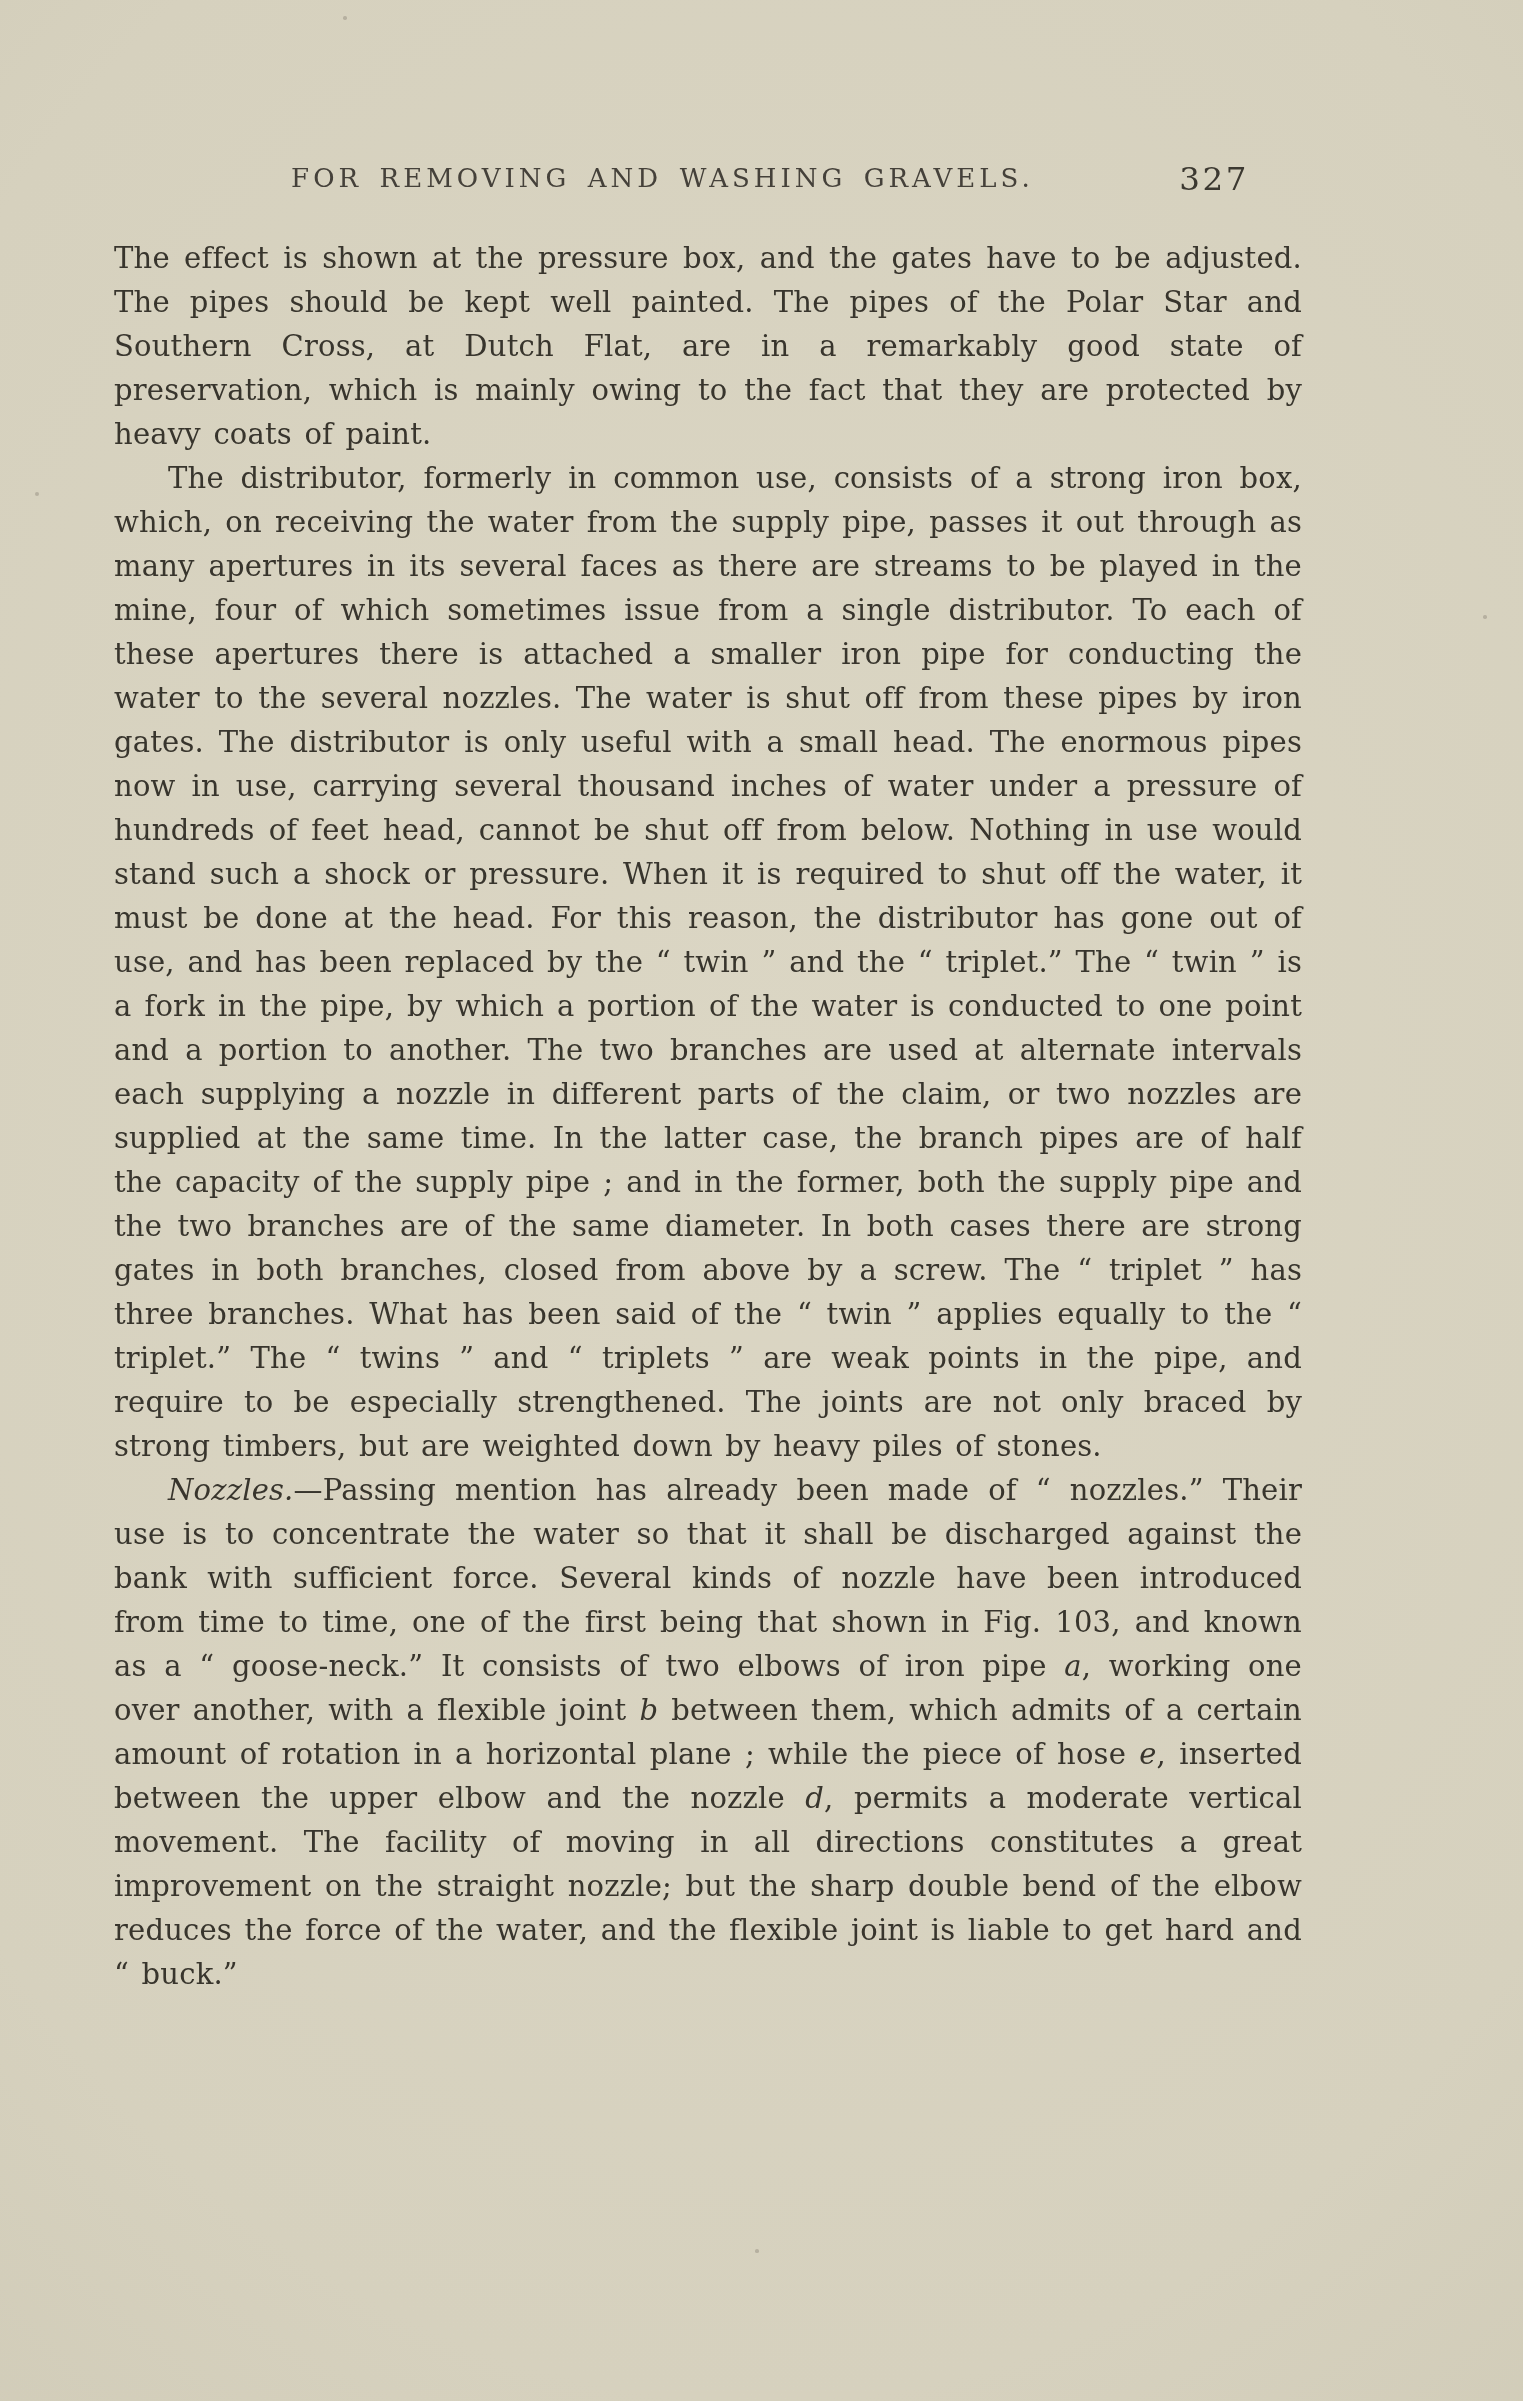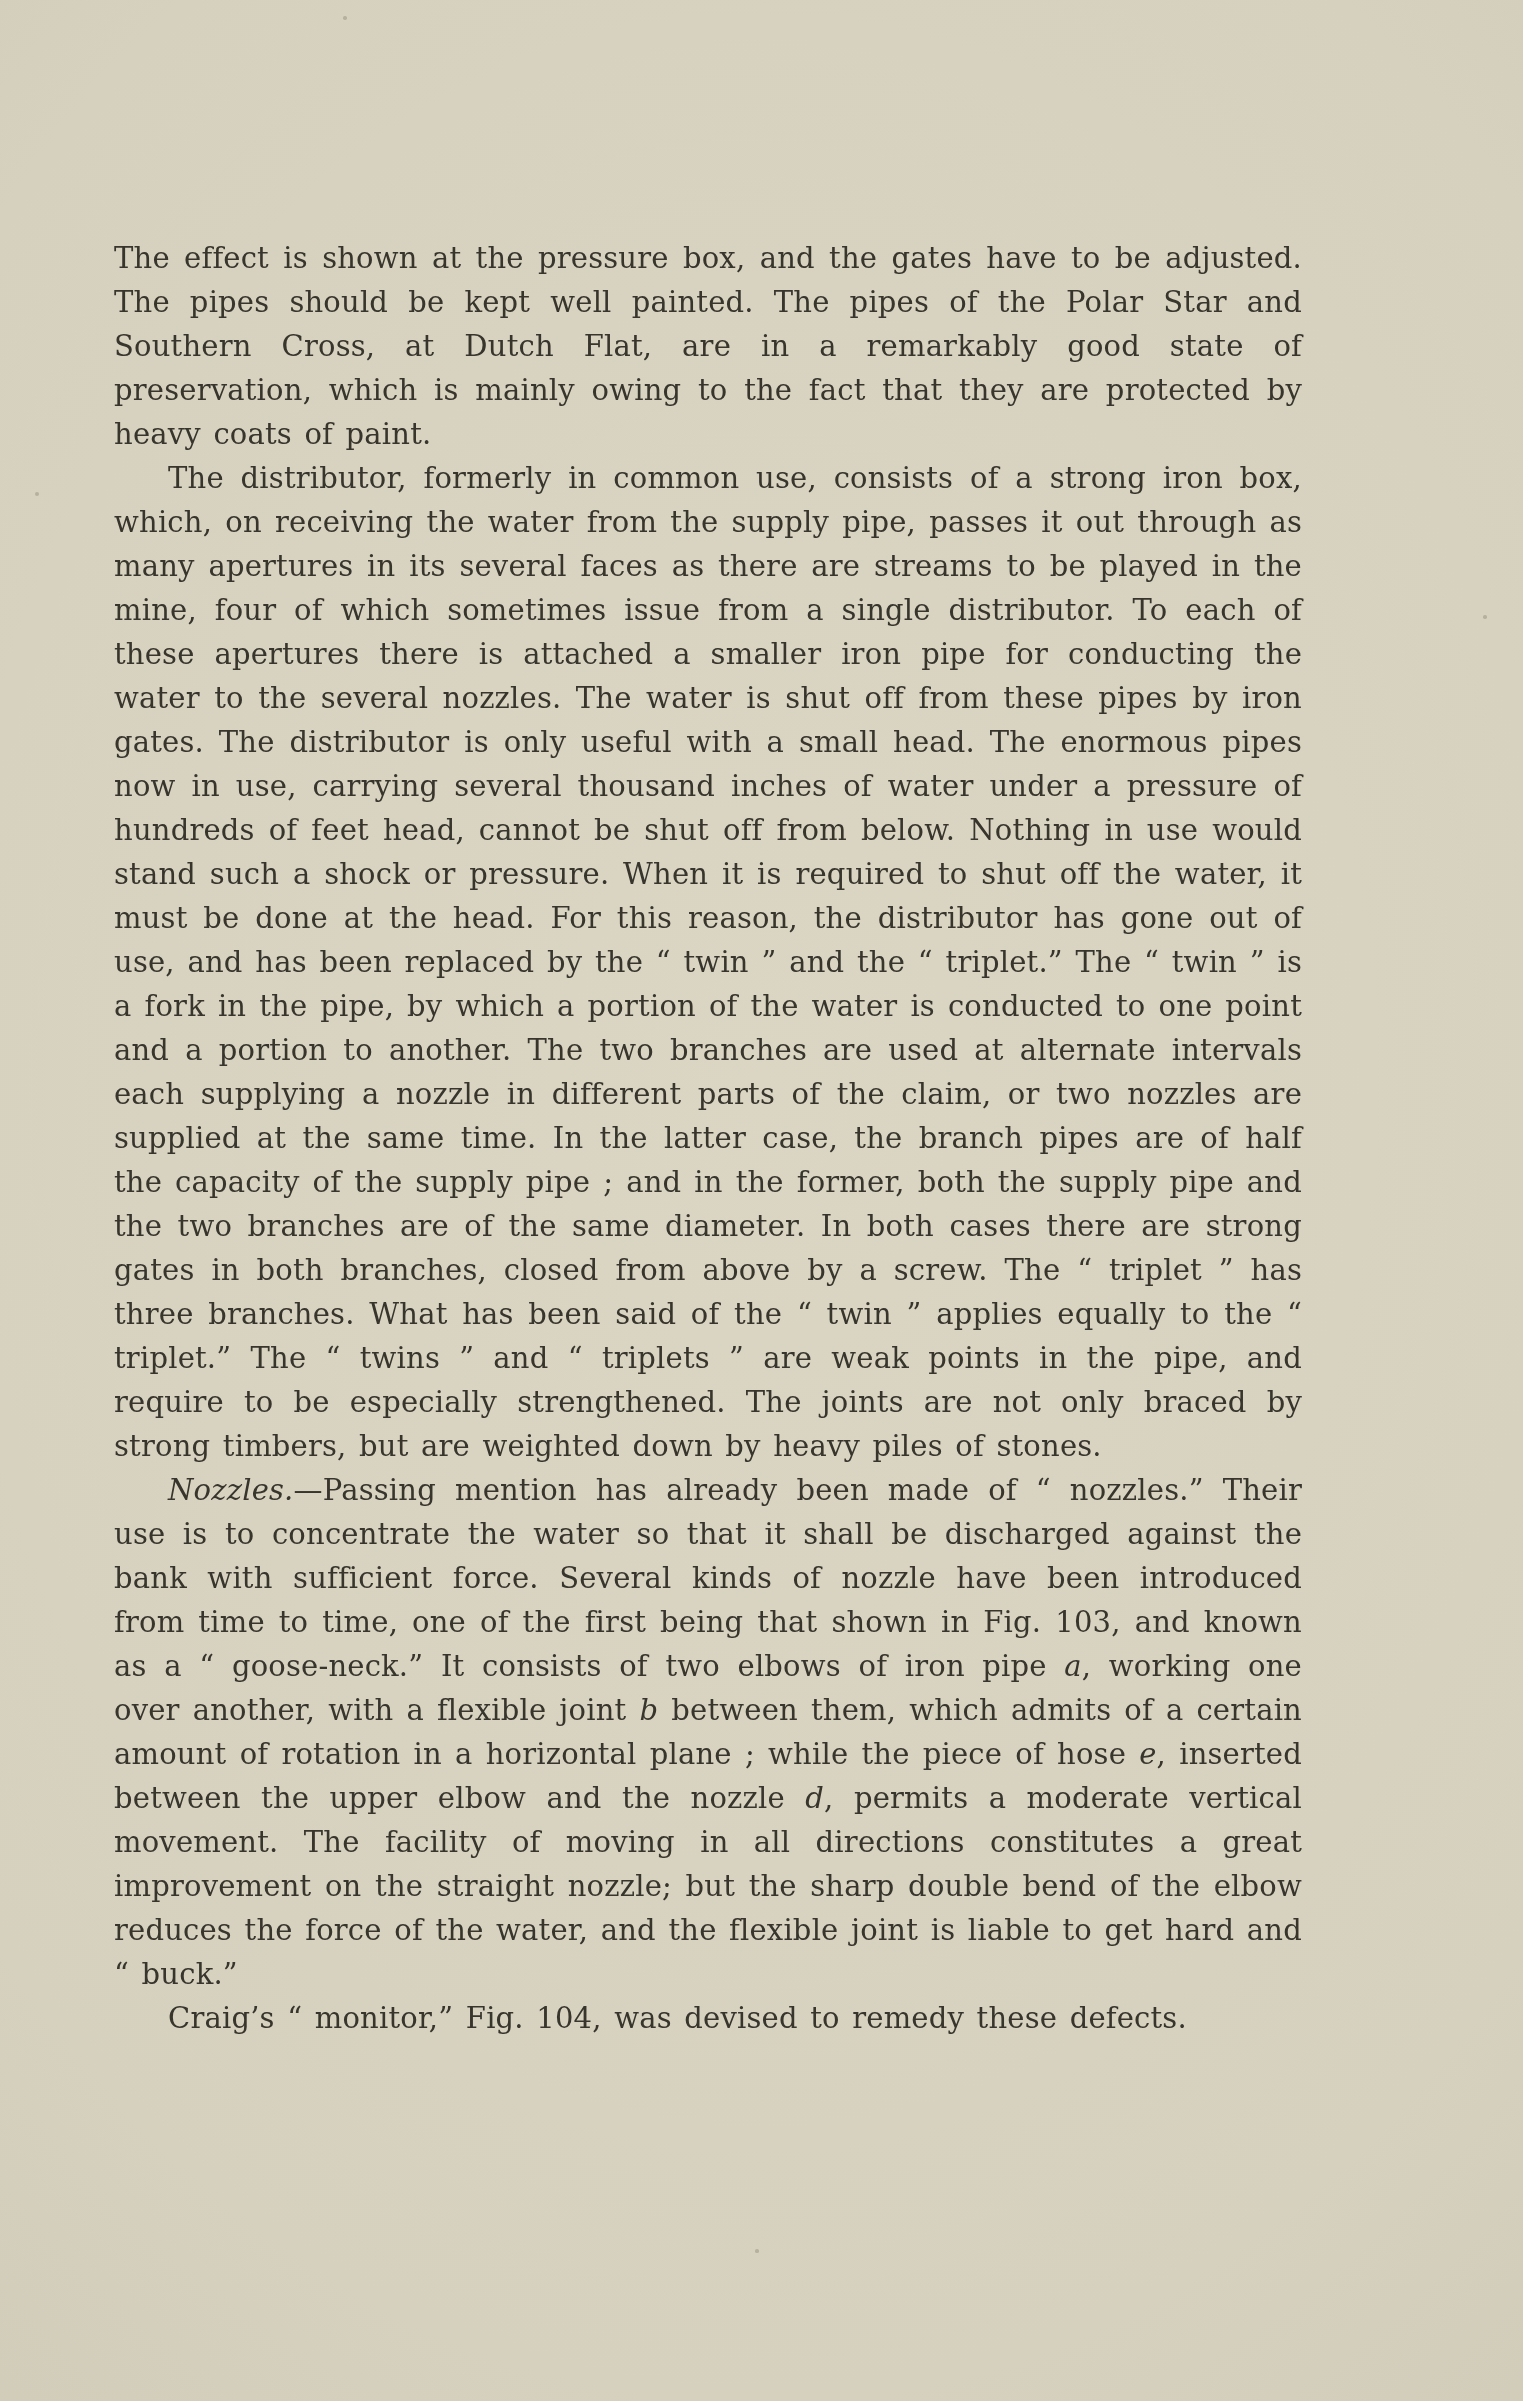--- a/index.html
+++ b/index.html
@@ -83,23 +83,26 @@
 </style>
 </head>
 <body>
 
 <div class="page">
   <span class="speck s1"></span>
   <span class="speck s2"></span>
   <span class="speck s3"></span>
   <span class="speck s4"></span>
 
+  <div class="page-header">
+    <div class="header-title">FOR REMOVING AND WASHING GRAVELS.</div>
+    <div class="page-number">327</div>
+  </div>
 
   <div class="text-block">
     <div>
         <p class="para"><span>The effect is shown at the pressure box, and the gates have to be adjusted.  The pipes should be kept well painted.  The pipes of the Polar Star and Southern Cross, at Dutch Flat, are in a remarkably good state of preservation, which is mainly owing to the fact that they are protected by heavy coats of paint.</span></p>
         <p class="para indent"><span>The distributor, formerly in common use, consists of a strong iron box, which, on receiving the water from the supply pipe, passes it out through as many apertures in its several faces as there are streams to be played in the mine, four of which sometimes issue from a single distributor.  To each of these apertures there is attached a smaller iron pipe for conducting the water to the several nozzles.  The water is shut off from these pipes by iron gates.  The distributor is only useful with a small head.  The enormous pipes now in use, carrying several thousand inches of water under a pressure of hundreds of feet head, cannot be shut off from below.  Nothing in use would stand such a shock or pressure.  When it is required to shut off the water, it must be done at the head.  For this reason, the distributor has gone out of use, and has been replaced by the “ twin ” and the “ triplet.”  The “ twin ” is a fork in the pipe, by which a portion of the water is conducted to one point and a portion to another.  The two branches are used at alternate intervals each supplying a nozzle in different parts of the claim, or two nozzles are supplied at the same time.  In the latter case, the branch pipes are of half the capacity of the supply pipe ; and in the former, both the supply pipe and the two branches are of the same diameter.  In both cases there are strong gates in both branches, closed from above by a screw.  The “ triplet ” has three branches.  What has been said of the “ twin ” applies equally to the “ triplet.”  The “ twins ” and “ triplets ” are weak points in the pipe, and require to be especially strengthened.  The joints are not only braced by strong timbers, but are weighted down by heavy piles of stones.</span></p>
         <p class="para indent"><span class="italic">Nozzles.</span><span>—Passing mention has already been made of “ nozzles.”  Their use is to concentrate the water so that it shall be discharged against the bank with sufficient force.  Several kinds of nozzle have been introduced from time to time, one of the first being that shown in Fig. 103, and known as a “ goose-neck.”  It consists of two elbows of iron pipe </span><span class="italic">a</span><span>, working one over another, with a flexible joint </span><span class="italic">b</span><span> between them, which admits of a certain amount of rotation in a horizontal plane ; while the piece of hose </span><span class="italic">e</span><span>, inserted between the upper elbow and the nozzle </span><span class="italic">d</span><span>, permits a moderate vertical movement.  The facility of moving in all directions constitutes a great improvement on the straight nozzle; but the sharp double bend of the elbow reduces the force of the water, and the flexible joint is liable to get hard and “ buck.”</span></p>
-        <p class="para indent"><span>Craig’s “ monitor,” Fig. 104, was devised to remedy these defects.</span></p>
       </div>
   </div>
 </div>
 
 
 </body></html>

